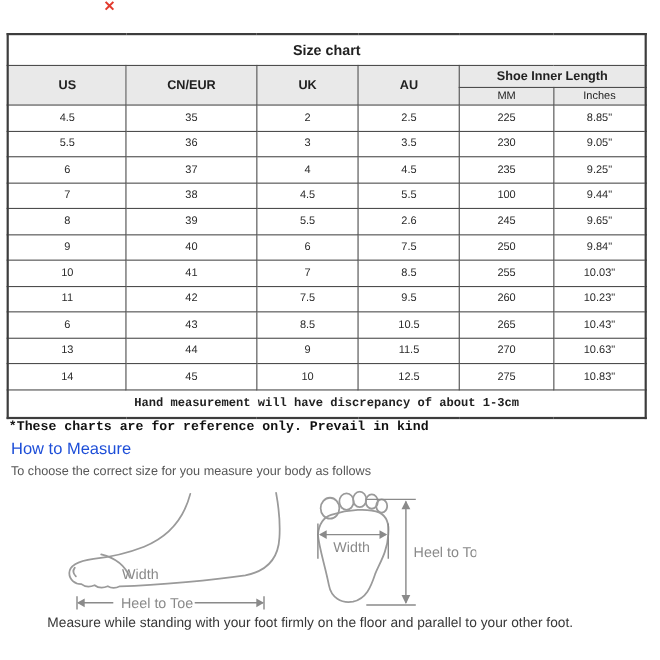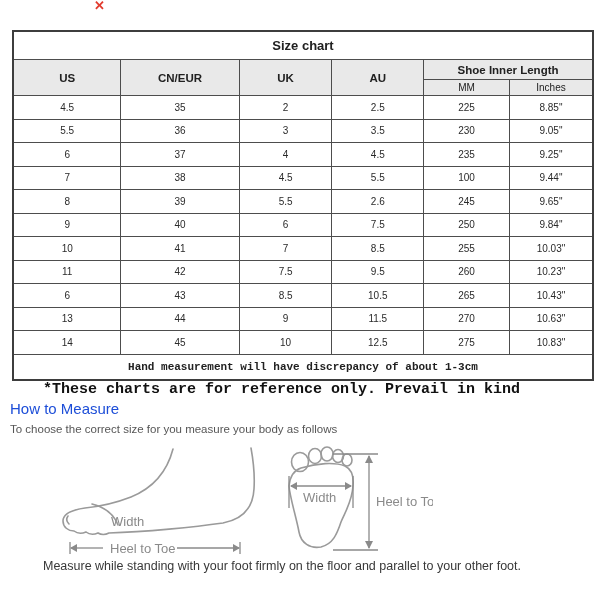--- a/index.html
+++ b/index.html
@@ -4,21 +4,21 @@
 <style>
   html,body{margin:0;padding:0;}
   body{
     width:600px;height:600px;position:relative;background:#ffffff;
     font-family:"Liberation Sans",sans-serif;overflow:hidden;
   }
   .red-x{
     position:absolute;left:94px;top:-2px;
     color:#e23b2e;font-weight:bold;font-size:13px;line-height:15px;
   }
-  .table-wrap{position:absolute;left:12px;top:30px;width:582px;}
+  .table-wrap{position:absolute;left:6px;top:30px;width:582px;}
   table.size-table{
     width:582px;border-collapse:collapse;table-layout:fixed;
     border:2px solid #3d3d3d;
   }
   table.size-table th, table.size-table td{
     border:1px solid #4d4d4d;text-align:center;vertical-align:middle;
     color:#212121;padding:0;overflow:hidden;white-space:nowrap;
   }
   .title-cell{font-size:13px;font-weight:bold;height:27px;background:#ffffff;}
   tr.head-row th{background:#e9e9e9;}
@@ -26,21 +26,21 @@
   th.inner-span{font-size:11.5px;font-weight:bold;height:19px;}
   th.sub-col{font-size:10px;font-weight:normal;height:15px;color:#2b2b2b;}
   tr.data-row td{font-size:10px;height:22.5px;color:#2a2a2a;}
   td.footnote-cell{
     font-family:"Liberation Mono","DejaVu Sans Mono",monospace;
     font-weight:bold;font-size:11px;height:24px;color:#111;margin-left:14px;
   }
   .ref-note{
     position:absolute;left:8px;top:381px;
     font-family:"Liberation Mono","DejaVu Sans Mono",monospace;
-    font-weight:bold;font-size:15px;color:#111;margin-left:35px;
+    font-weight:bold;font-size:12px;color:#111;
   }
   .htm-heading{
     position:absolute;left:10px;top:400px;
     font-size:15px;color:#1d4ed8;
   }
   .htm-sub{
     position:absolute;left:10px;top:423px;
     font-size:11.5px;color:#565656;
   }
   .diagram{position:absolute;}

